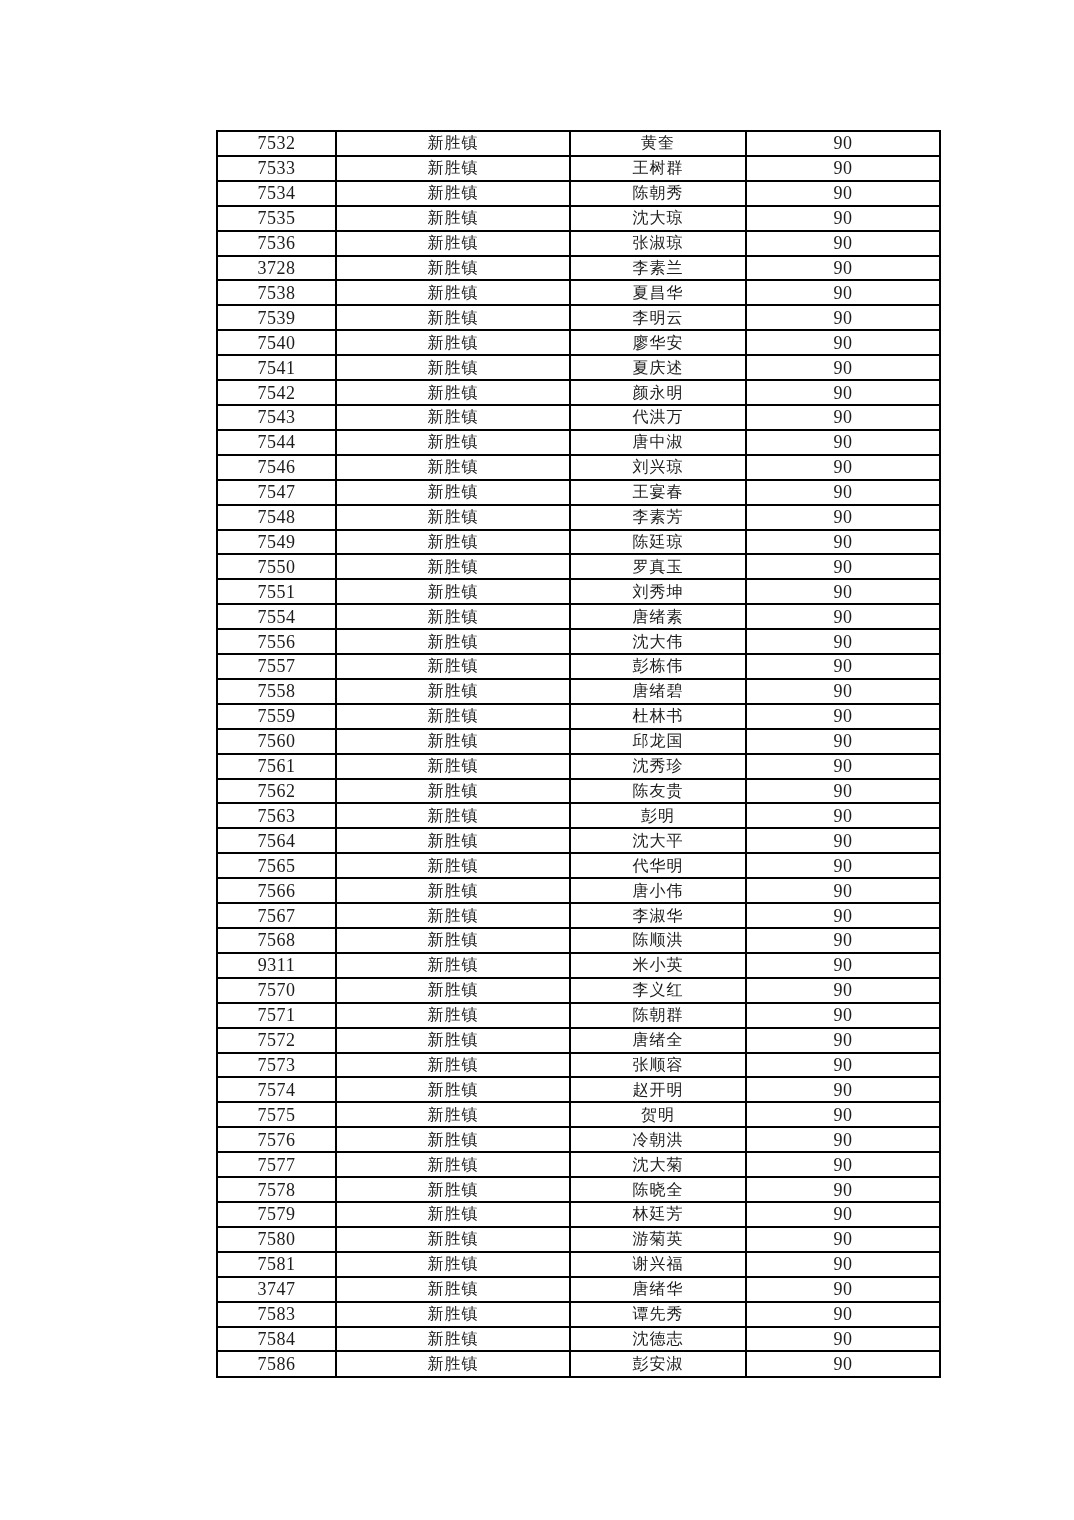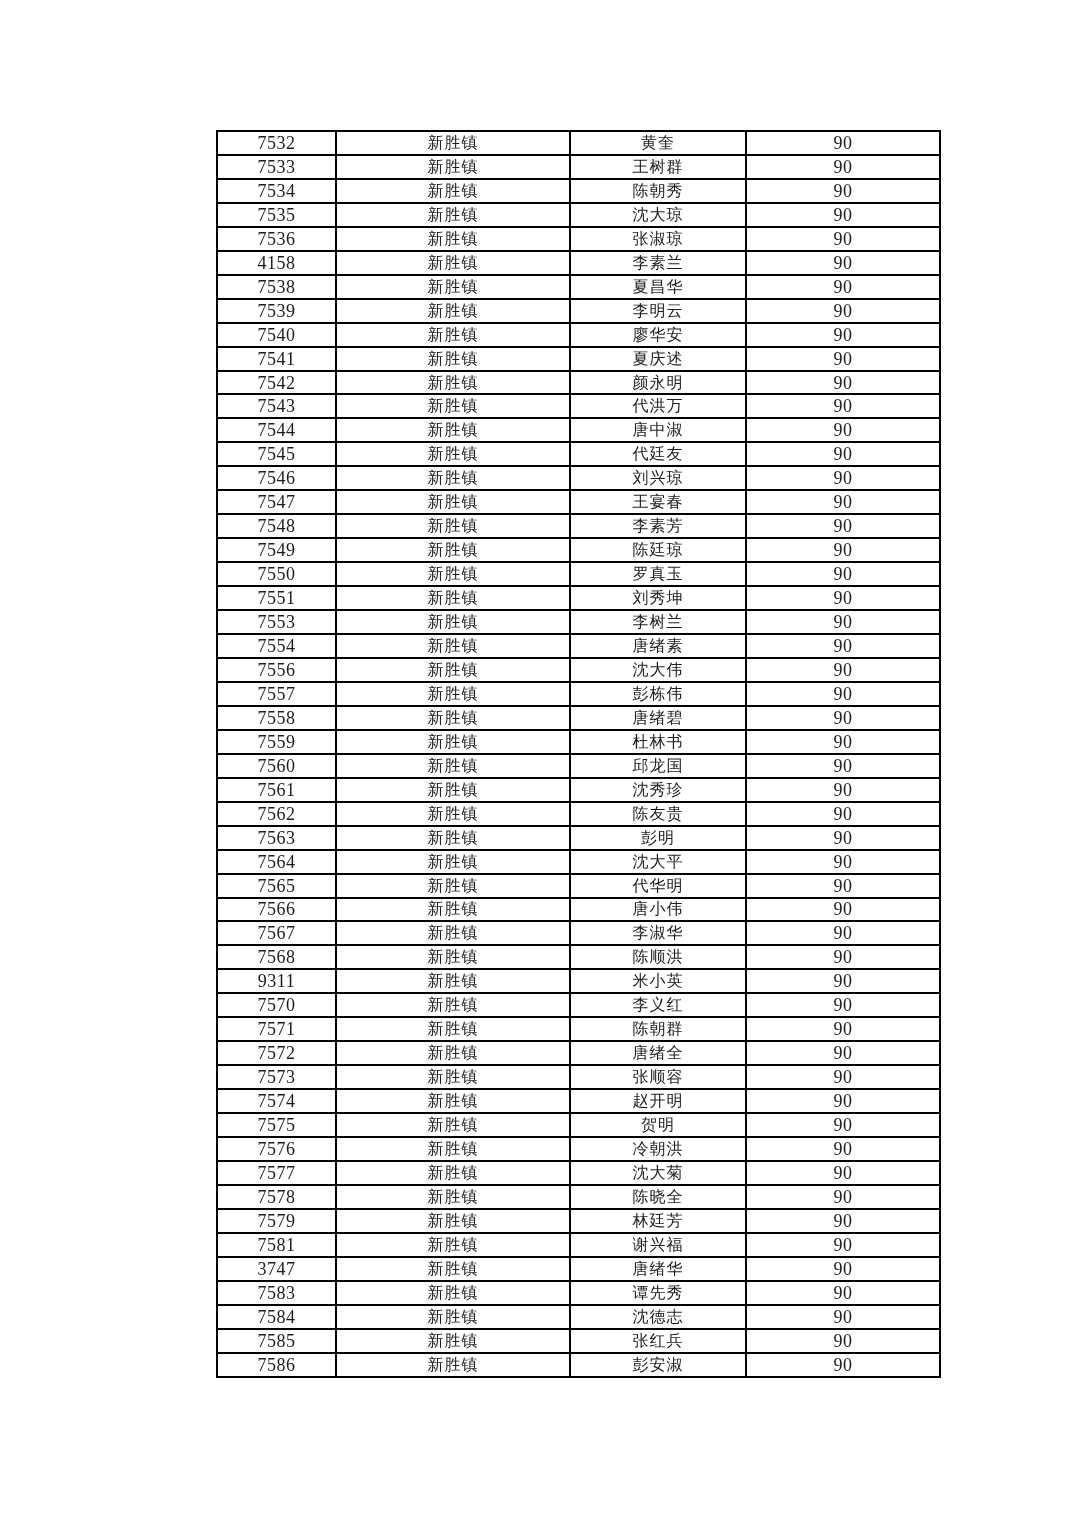--- a/index.html
+++ b/index.html
@@ -81,21 +81,21 @@
           <td class="cjk">沈大琼</td>
           <td class="num">90</td>
         </tr>
         <tr>
           <td class="num">7536</td>
           <td class="cjk">新胜镇</td>
           <td class="cjk">张淑琼</td>
           <td class="num">90</td>
         </tr>
         <tr>
-          <td class="num">4158</td>
+          <td class="num">3728</td>
           <td class="cjk">新胜镇</td>
           <td class="cjk">李素兰</td>
           <td class="num">90</td>
         </tr>
         <tr>
           <td class="num">7538</td>
           <td class="cjk">新胜镇</td>
           <td class="cjk">夏昌华</td>
           <td class="num">90</td>
         </tr>
@@ -129,26 +129,20 @@
           <td class="cjk">代洪万</td>
           <td class="num">90</td>
         </tr>
         <tr>
           <td class="num">7544</td>
           <td class="cjk">新胜镇</td>
           <td class="cjk">唐中淑</td>
           <td class="num">90</td>
         </tr>
         <tr>
-          <td class="num">7545</td>
-          <td class="cjk">新胜镇</td>
-          <td class="cjk">代廷友</td>
-          <td class="num">90</td>
-        </tr>
-        <tr>
           <td class="num">7546</td>
           <td class="cjk">新胜镇</td>
           <td class="cjk">刘兴琼</td>
           <td class="num">90</td>
         </tr>
         <tr>
           <td class="num">7547</td>
           <td class="cjk">新胜镇</td>
           <td class="cjk">王宴春</td>
           <td class="num">90</td>
@@ -171,26 +165,20 @@
           <td class="cjk">罗真玉</td>
           <td class="num">90</td>
         </tr>
         <tr>
           <td class="num">7551</td>
           <td class="cjk">新胜镇</td>
           <td class="cjk">刘秀坤</td>
           <td class="num">90</td>
         </tr>
         <tr>
-          <td class="num">7553</td>
-          <td class="cjk">新胜镇</td>
-          <td class="cjk">李树兰</td>
-          <td class="num">90</td>
-        </tr>
-        <tr>
           <td class="num">7554</td>
           <td class="cjk">新胜镇</td>
           <td class="cjk">唐绪素</td>
           <td class="num">90</td>
         </tr>
         <tr>
           <td class="num">7556</td>
           <td class="cjk">新胜镇</td>
           <td class="cjk">沈大伟</td>
           <td class="num">90</td>
@@ -327,20 +315,26 @@
           <td class="cjk">陈晓全</td>
           <td class="num">90</td>
         </tr>
         <tr>
           <td class="num">7579</td>
           <td class="cjk">新胜镇</td>
           <td class="cjk">林廷芳</td>
           <td class="num">90</td>
         </tr>
         <tr>
+          <td class="num">7580</td>
+          <td class="cjk">新胜镇</td>
+          <td class="cjk">游菊英</td>
+          <td class="num">90</td>
+        </tr>
+        <tr>
           <td class="num">7581</td>
           <td class="cjk">新胜镇</td>
           <td class="cjk">谢兴福</td>
           <td class="num">90</td>
         </tr>
         <tr>
           <td class="num">3747</td>
           <td class="cjk">新胜镇</td>
           <td class="cjk">唐绪华</td>
           <td class="num">90</td>
@@ -348,26 +342,20 @@
         <tr>
           <td class="num">7583</td>
           <td class="cjk">新胜镇</td>
           <td class="cjk">谭先秀</td>
           <td class="num">90</td>
         </tr>
         <tr>
           <td class="num">7584</td>
           <td class="cjk">新胜镇</td>
           <td class="cjk">沈德志</td>
-          <td class="num">90</td>
-        </tr>
-        <tr>
-          <td class="num">7585</td>
-          <td class="cjk">新胜镇</td>
-          <td class="cjk">张红兵</td>
           <td class="num">90</td>
         </tr>
         <tr>
           <td class="num">7586</td>
           <td class="cjk">新胜镇</td>
           <td class="cjk">彭安淑</td>
           <td class="num">90</td>
         </tr>
       </tbody>
   </table>

